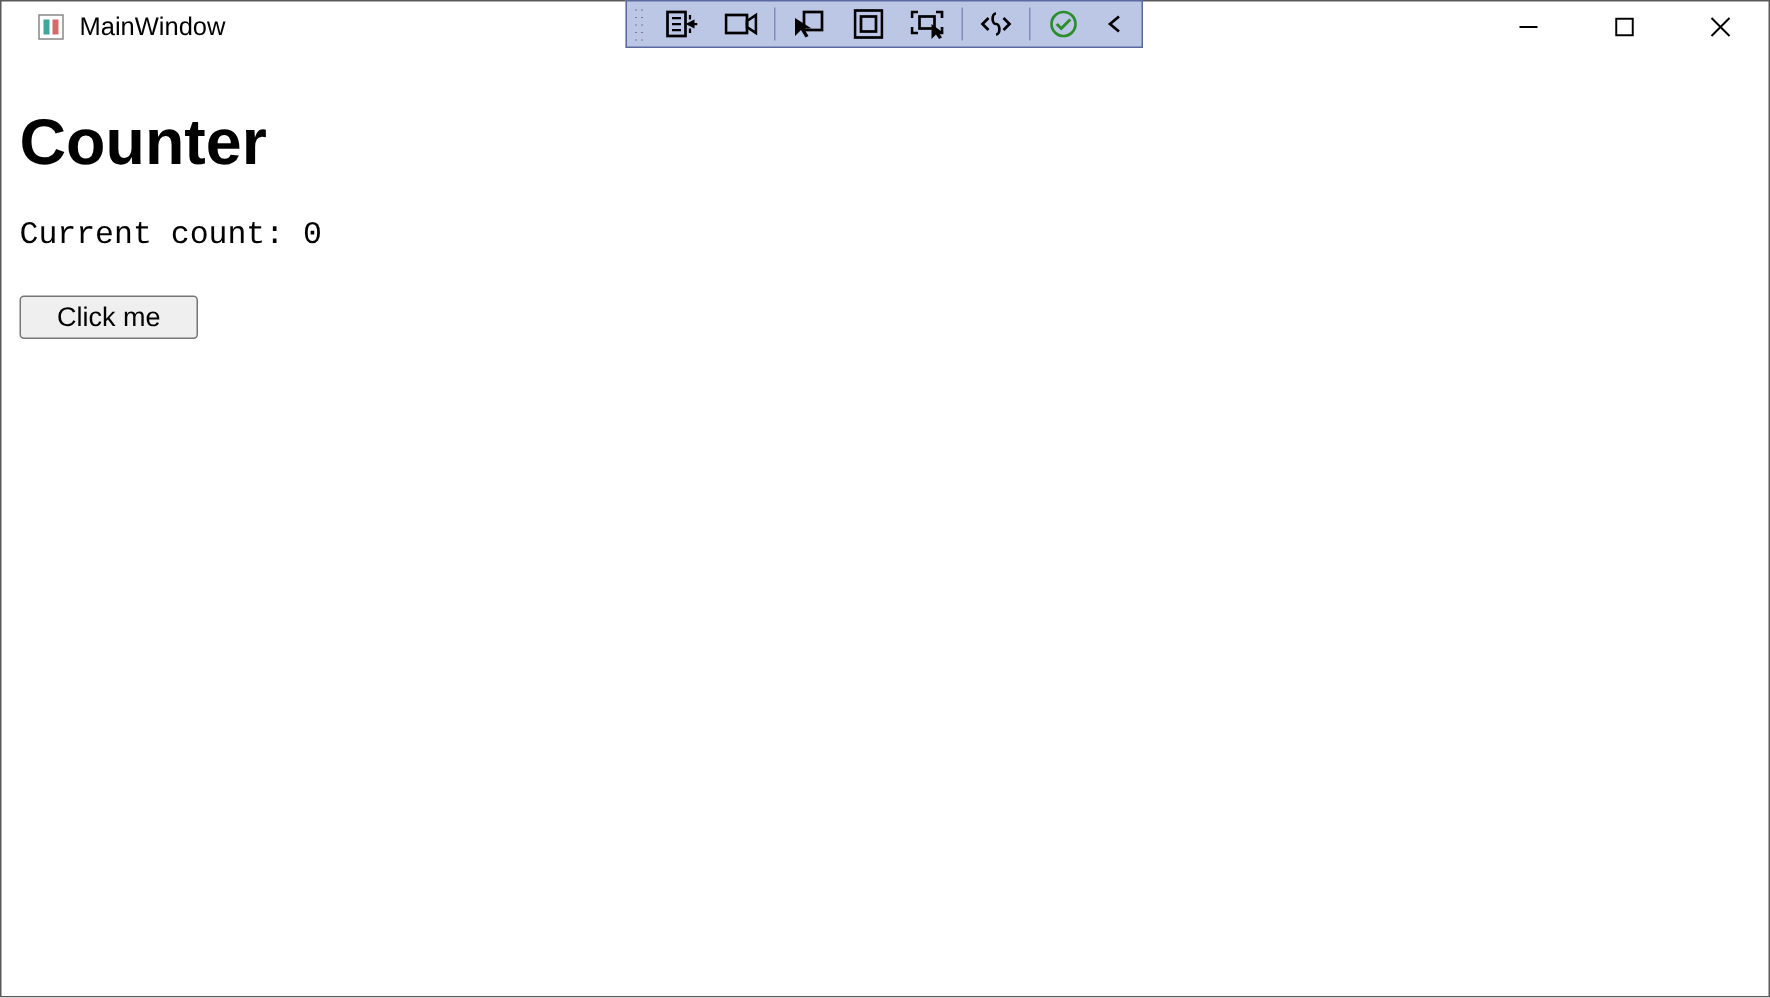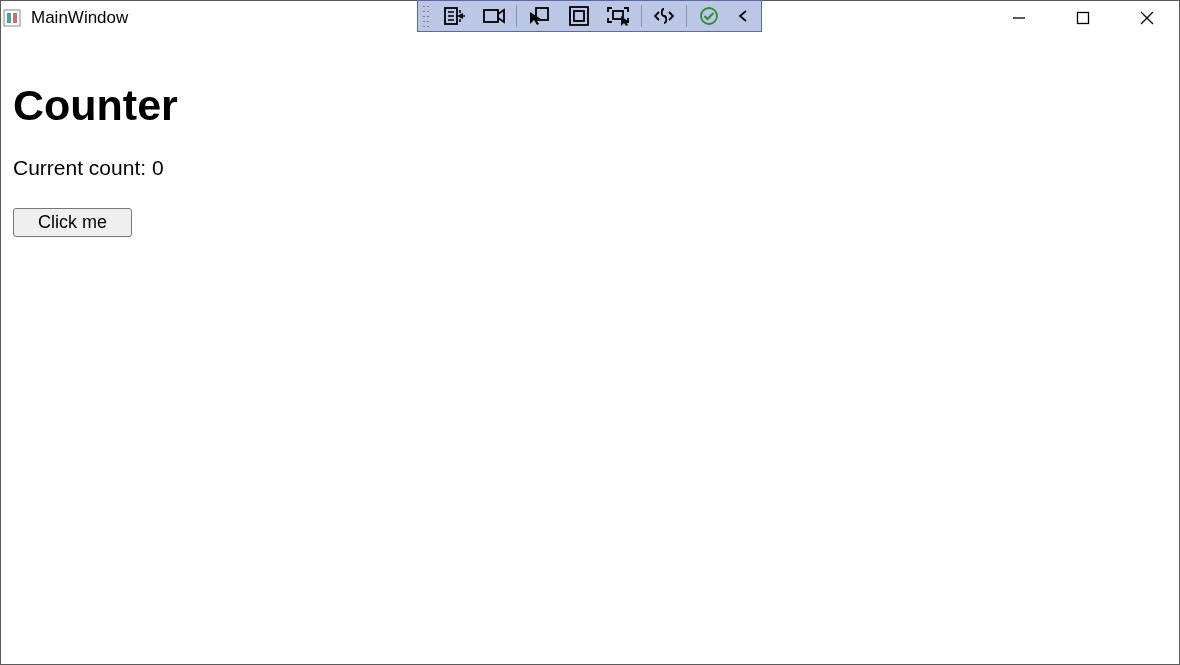--- a/index.html
+++ b/index.html
@@ -24,21 +24,21 @@
     }
     .titlebar {
       height: 34px;
       display: flex;
       align-items: center;
       position: relative;
     }
     .titlebar-left {
       display: flex;
       align-items: center;
-      padding-left: 2px;
+      padding-left: 24px;
       gap: 10px;
     }
     .app-icon {
       width: 18px;
       height: 18px;
       display: inline-block;
     }
     .window-title {
       font-size: 17px;
       color: #000;
@@ -102,27 +102,28 @@
       background: #8090b8;
       margin: 0 2px;
     }
     .content {
       padding: 10px 12px;
     }
     .heading {
       font-size: 43px;
       font-weight: 700;
       color: #000;
-      margin-top: 36px;
+      margin-top: 26px;
       margin-bottom: 26px;
     }
     .count-line {
       font-size: 21px;
       color: #000;
       margin-bottom: 28px;
+      font-family: Liberation Mono, monospace;
     }
     .click-btn {
       font-family: Arial, sans-serif;
       font-size: 18px;
       padding: 3px 24px;
       background: #efefef;
       border: 1px solid #767676;
       border-radius: 3px;
       cursor: pointer;
     }

